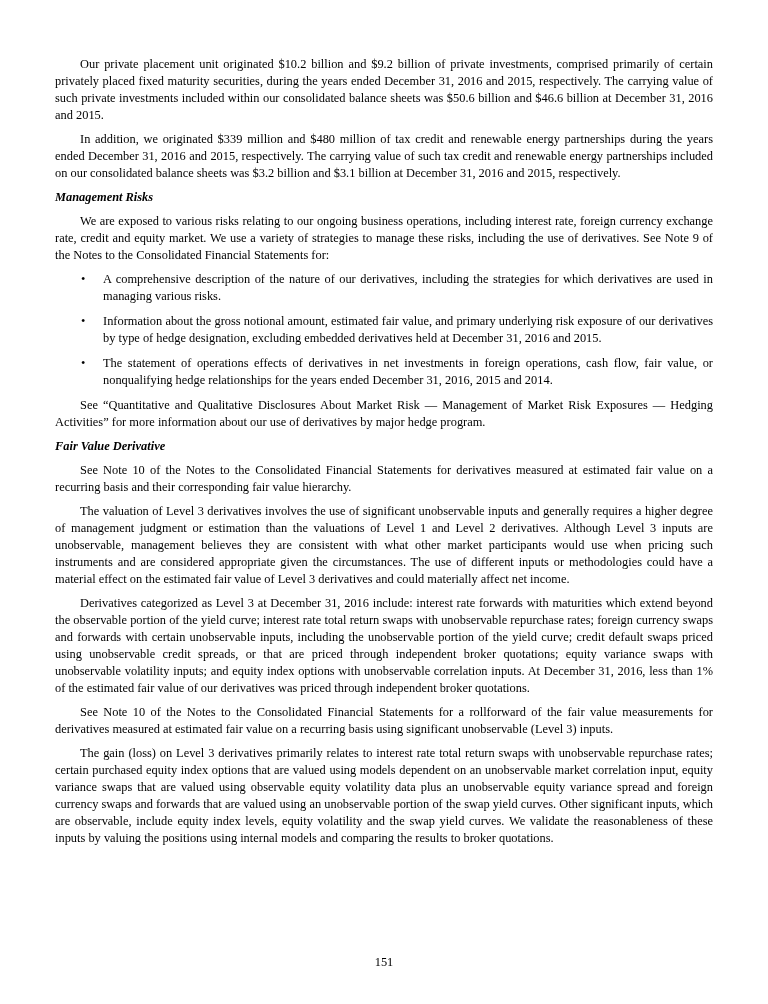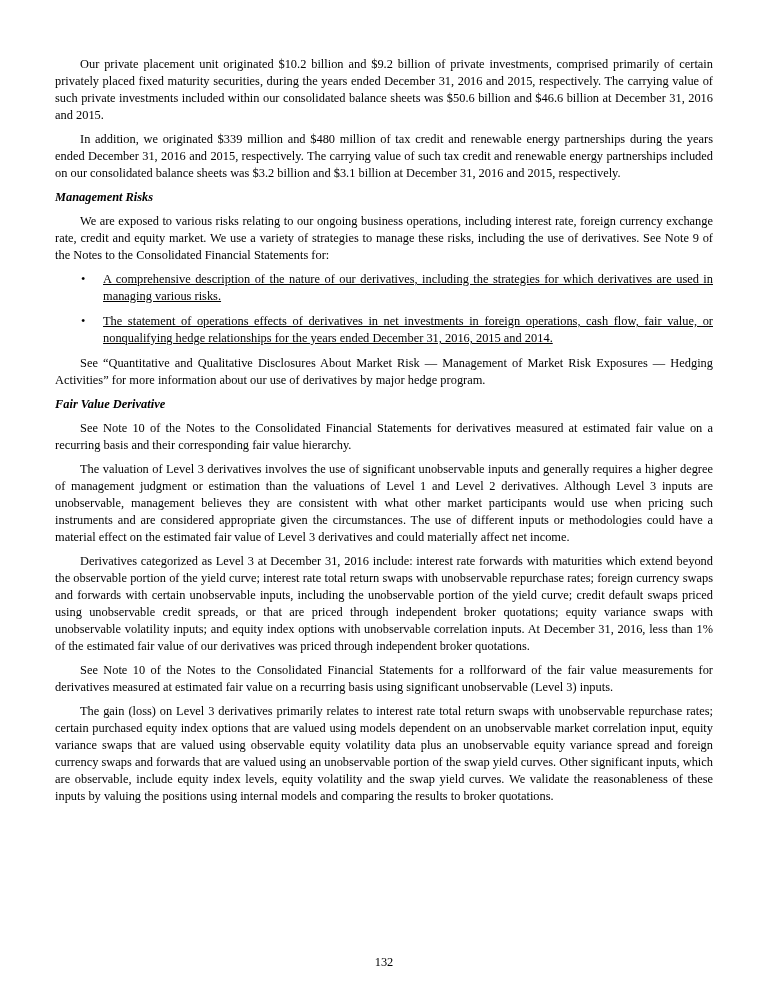--- a/index.html
+++ b/index.html
@@ -24,21 +24,20 @@
   }
   .heading {
     font-weight: bold;
     margin: 4px 0 7px 0;
     text-align: left;
   }
   .heading.italic { font-style: italic; }
   ul.bullets {
     list-style: none;
     margin: 1px 0 7px 0;
-    text-decoration: underline;
   }
   ul.bullets li {
     position: relative;
     padding-left: 48px;
     text-align: justify;
     margin-bottom: 8px;
   }
   ul.bullets li::before {
     content: "\2022";
     position: absolute;
@@ -62,32 +61,33 @@
 
   <p class="para">In addition, we originated $339 million and $480 million of tax credit and renewable energy partnerships during the years ended December 31, 2016 and 2015, respectively. The carrying value of such tax credit and renewable energy partnerships included on our consolidated balance sheets was $3.2 billion and $3.1 billion at December 31, 2016 and 2015, respectively.</p>
 
 
   <h4 class="heading italic">Management Risks</h4>
 
   <p class="para">We are exposed to various risks relating to our ongoing business operations, including interest rate, foreign currency exchange rate, credit and equity market. We use a variety of strategies to manage these risks, including the use of derivatives. See Note 9 of the Notes to the Consolidated Financial Statements for:</p>
 
   <ul class="bullets">
     <li>A comprehensive description of the nature of our derivatives, including the strategies for which derivatives are used in managing various risks.</li>
+    <li>Information about the gross notional amount, estimated fair value, and primary underlying risk exposure of our derivatives by type of hedge designation, excluding embedded derivatives held at December 31, 2016 and 2015.</li>
     <li>The statement of operations effects of derivatives in net investments in foreign operations, cash flow, fair value, or nonqualifying hedge relationships for the years ended December 31, 2016, 2015 and 2014.</li>
   </ul>
 
   <p class="para">See “Quantitative and Qualitative Disclosures About Market Risk — Management of Market Risk Exposures — Hedging Activities” for more information about our use of derivatives by major hedge program.</p>
 
   <h4 class="heading italic">Fair Value Derivative</h4>
 
   <p class="para">See Note 10 of the Notes to the Consolidated Financial Statements for derivatives measured at estimated fair value on a recurring basis and their corresponding fair value hierarchy.</p>
 
   <p class="para">The valuation of Level 3 derivatives involves the use of significant unobservable inputs and generally requires a higher degree of management judgment or estimation than the valuations of Level 1 and Level 2 derivatives. Although Level 3 inputs are unobservable, management believes they are consistent with what other market participants would use when pricing such instruments and are considered appropriate given the circumstances. The use of different inputs or methodologies could have a material effect on the estimated fair value of Level 3 derivatives and could materially affect net income.</p>
 
   <p class="para">Derivatives categorized as Level 3 at December 31, 2016 include: interest rate forwards with maturities which extend beyond the observable portion of the yield curve; interest rate total return swaps with unobservable repurchase rates; foreign currency swaps and forwards with certain unobservable inputs, including the unobservable portion of the yield curve; credit default swaps priced using unobservable credit spreads, or that are priced through independent broker quotations; equity variance swaps with unobservable volatility inputs; and equity index options with unobservable correlation inputs. At December 31, 2016, less than 1% of the estimated fair value of our derivatives was priced through independent broker quotations.</p>
 
   <p class="para">See Note 10 of the Notes to the Consolidated Financial Statements for a rollforward of the fair value measurements for derivatives measured at estimated fair value on a recurring basis using significant unobservable (Level 3) inputs.</p>
 
   <p class="para">The gain (loss) on Level 3 derivatives primarily relates to interest rate total return swaps with unobservable repurchase rates; certain purchased equity index options that are valued using models dependent on an unobservable market correlation input, equity variance swaps that are valued using observable equity volatility data plus an unobservable equity variance spread and foreign currency swaps and forwards that are valued using an unobservable portion of the swap yield curves. Other significant inputs, which are observable, include equity index levels, equity volatility and the swap yield curves. We validate the reasonableness of these inputs by valuing the positions using internal models and comparing the results to broker quotations.</p>
 
-  <div class="footer">132</div>
+  <div class="footer">151</div>
 
 </div>
 
 </body></html>

